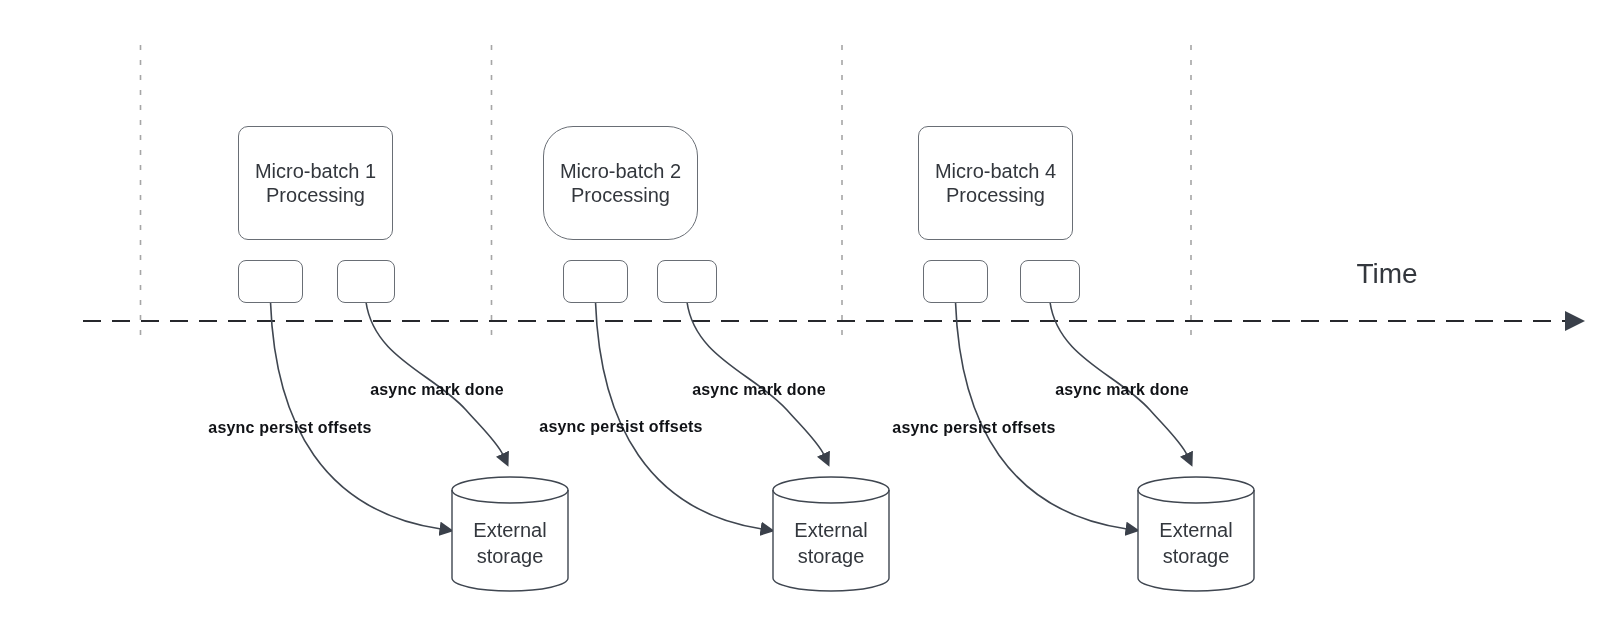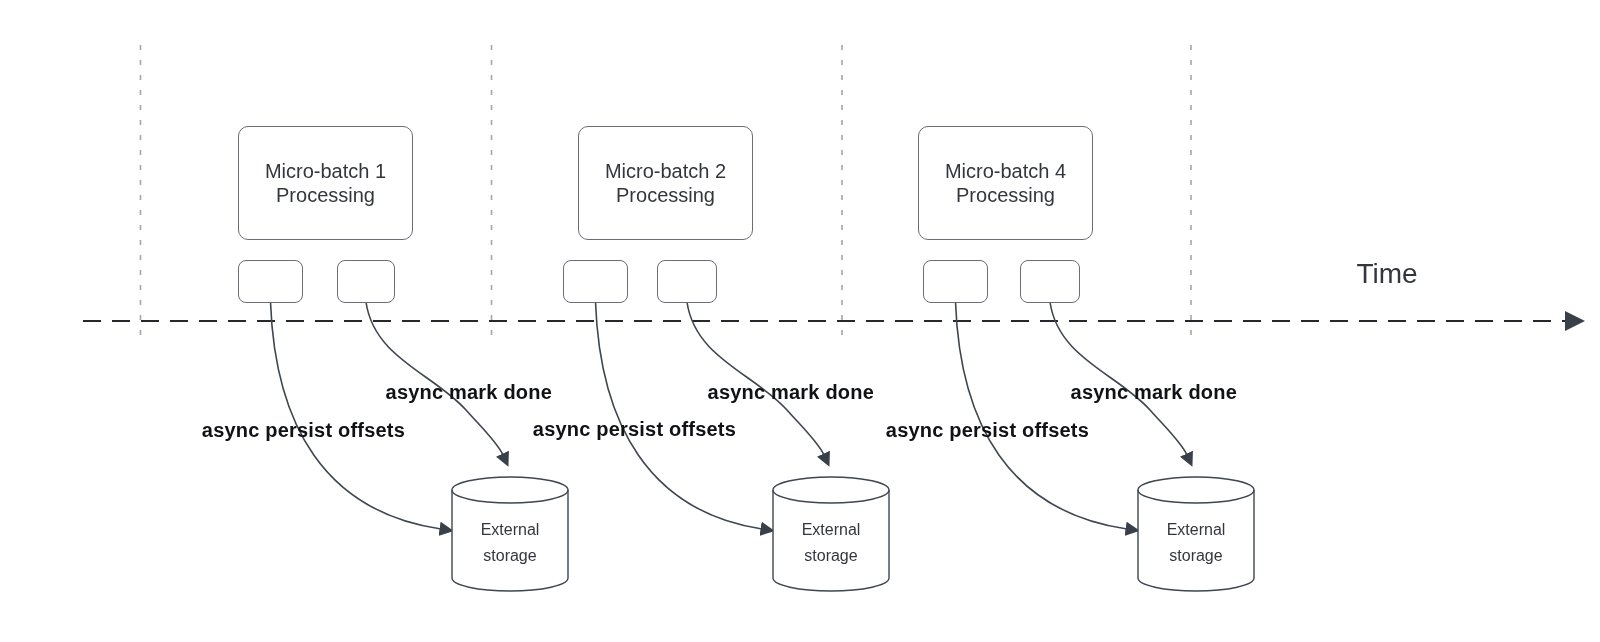--- a/index.html
+++ b/index.html
@@ -22,51 +22,51 @@
   }
   .layer{position:absolute;left:0;top:0;width:1600px;height:642px;}
   svg .gridline{stroke:var(--gridline);stroke-width:1.6;stroke-dasharray:5 10;fill:none;}
   svg .axis{stroke:var(--axis);stroke-width:2;stroke-dasharray:18 11;fill:none;}
   svg .curve{stroke:var(--line);stroke-width:1.6;fill:none;}
   svg .cyl{stroke:var(--line);stroke-width:1.4;fill:#fff;}
   svg .cyl-rim{stroke:var(--line);stroke-width:1.4;fill:none;}
   svg .arrowhead{fill:#3a404a;}
   .proc-box{
     position:absolute;
-    width:175px;height:114px;
+    width:155px;height:114px;
     border:1px solid var(--shape-border);
     border-radius:10px;
     background:#fff;
     display:flex;align-items:center;justify-content:center;
     text-align:center;
     font-size:20px;line-height:24px;color:var(--ink);
     white-space:pre-line;
   }
   .task-box{
     position:absolute;
     height:43px;
     border:1px solid var(--shape-border);
     border-radius:8px;
     background:#fff;
   }
   .arrow-label{
     position:absolute;
     width:230px;
-    text-align:right;
-    font-size:20px;font-weight:bold;
+    text-align:center;
+    font-size:16px;font-weight:bold;
     color:var(--label-ink);
     letter-spacing:0.2px;
   }
   .storage-label{
     position:absolute;
     width:116px;height:96px;
     padding-top:14px;
     display:flex;align-items:center;justify-content:center;
     text-align:center;
-    font-size:16px;line-height:26px;color:var(--ink);
+    font-size:20px;line-height:26px;color:var(--ink);
     white-space:pre-line;
   }
   .time-label{
     position:absolute;
     left:1352px;top:258px;width:70px;
     text-align:center;
     font-size:28px;color:var(--ink);
   }
 </style>
 </head>
@@ -116,21 +116,21 @@
 
   <div class="proc-box" style="left:238px;top:126px;">Micro-batch 1
 Processing</div>
   <div class="task-box" style="left:238px;top:260px;width:65px;"></div>
   <div class="task-box" style="left:337px;top:260px;width:58px;"></div>
   <div class="arrow-label" style="left:175px;top:419px;">async persist offsets</div>
   <div class="arrow-label" style="left:322px;top:381px;">async mark done</div>
   <div class="storage-label" style="left:452px;top:488px;">External
 storage</div>
 
-  <div class="proc-box" style="left:578px;top:126px;">Micro-batch 2
+  <div class="proc-box" style="left:543px;top:126px;border-radius:30px;">Micro-batch 2
 Processing</div>
   <div class="task-box" style="left:563px;top:260px;width:65px;"></div>
   <div class="task-box" style="left:657px;top:260px;width:60px;"></div>
   <div class="arrow-label" style="left:506px;top:418px;">async persist offsets</div>
   <div class="arrow-label" style="left:644px;top:381px;">async mark done</div>
   <div class="storage-label" style="left:773px;top:488px;">External
 storage</div>
 
   <div class="proc-box" style="left:918px;top:126px;">Micro-batch 4
 Processing</div>

